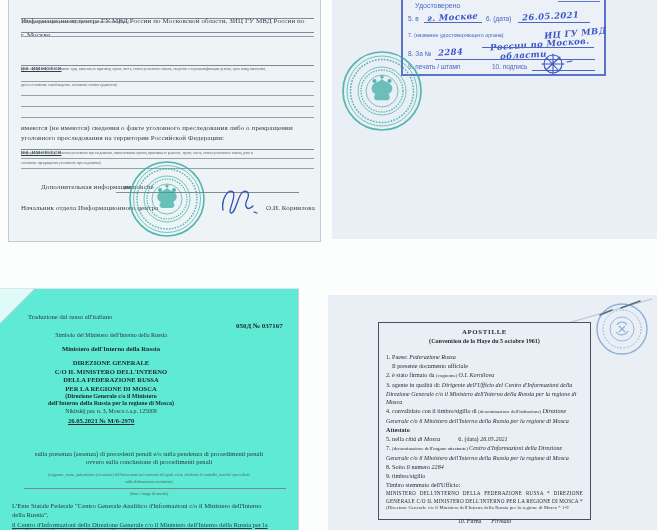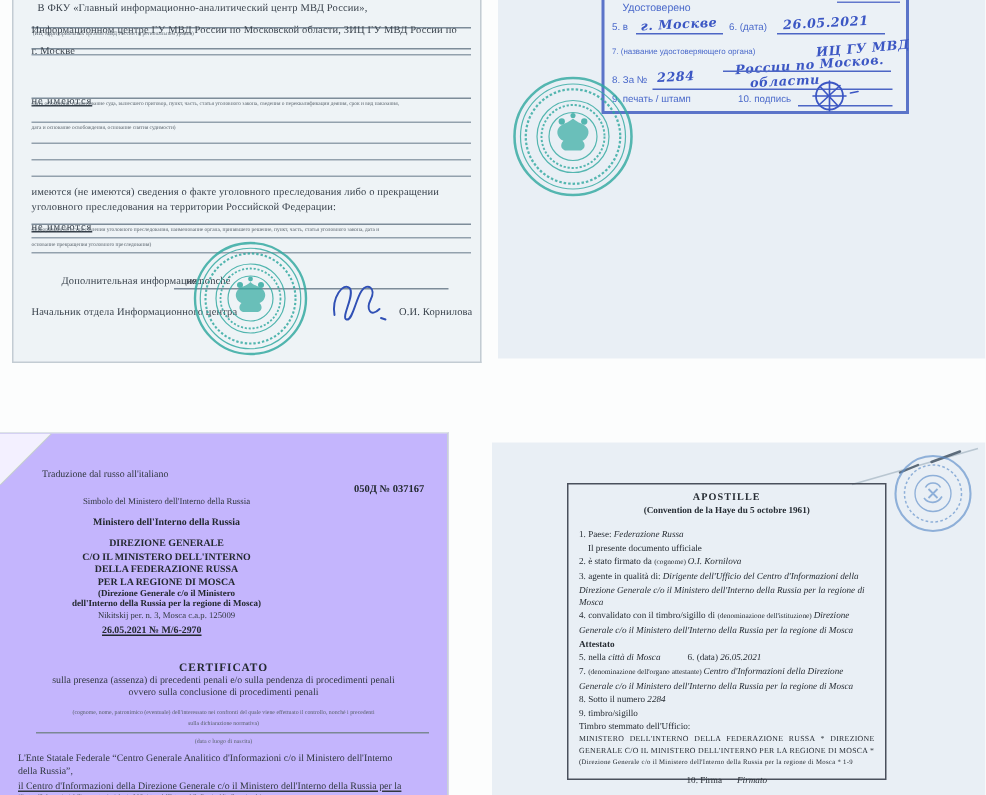--- a/index.html
+++ b/index.html
@@ -17,21 +17,21 @@
   .ans{font-size:7px;color:#343e48;letter-spacing:.6px;text-decoration:underline;}
   
   #page-ver{left:332px;top:0;width:325px;height:239px;background:#e9eff5;}
   .bluebox{position:absolute;border:2px solid #5b74c9;background:rgba(255,255,255,0.12);}
   .bp{font-size:6.5px;color:#4968ca;font-family:"Liberation Sans",sans-serif;white-space:nowrap;}
   .bp-s{font-size:5.3px;color:#4968ca;font-family:"Liberation Sans",sans-serif;white-space:nowrap;}
   .hand{font-family:"DejaVu Serif",serif;font-style:italic;font-weight:bold;color:#3c57c4;
     font-size:8.5px;white-space:nowrap;letter-spacing:.4px;}
   .hline{position:absolute;border-bottom:1px solid #4d66c5;}
   
-  #page-it{left:0;top:288px;width:298px;height:242px;background:#c4b5fd;
+  #page-it{left:0;top:288px;width:298px;height:242px;background:#5eead4;
     border-right:1px solid #c9d1d7;border-top:1px solid #dde3e7;}
   #page-it .t{font-size:6.6px;color:#30373f;white-space:nowrap;}
   #page-it .b{font-weight:bold;color:#23292f;}
   .cblock{position:absolute;left:0;width:222px;text-align:center;}
   .cwide{position:absolute;left:0;width:298px;text-align:center;}
   
   #page-ap{left:328px;top:295px;width:329px;height:235px;background:#e9eff5;}
   .apbox{position:absolute;left:50px;top:27px;width:213px;height:198px;
     border:1px solid #4a505c;padding:5px 7px 0 7px;box-sizing:border-box;}
   .apbox p{margin:0 0 .5px 0;font-size:6.1px;line-height:8.6px;color:#262c33;text-align:left;}
@@ -41,21 +41,20 @@
   .apbox .caps{font-size:5.2px;line-height:7.4px;text-align:justify;letter-spacing:.2px;}
   .apbox .capsfine{font-size:4.5px;line-height:6.8px;}
   svg{display:block;}
 </style>
 </head>
 <body>
 
 <div class="canvas">
 
   <div id="page-ru" class="page">
-    <div class="abs t" style="left:16px;top:1px;">В ФКУ «Главный информационно-аналитический центр МВД России»,</div>
     <div class="abs ansline" style="left:12px;top:9px;width:293px;height:9px;">
       <span class="t">Информационном центре ГУ МВД России по Московской области, ЗИЦ ГУ МВД России по</span></div>
     <div class="abs fine" style="left:13px;top:19.5px;">(ИЦ территориальных органов МВД России на региональном уровне)</div>
     <div class="abs ansline" style="left:12px;top:23px;width:293px;height:9px;">
       <span class="t">г. Москве</span></div>
     <div class="rule" style="left:12px;top:36px;width:293px;"></div>
 
     <div class="abs ansline" style="left:12px;top:56px;width:293px;height:9px;">
       <span class="ans">не имеются</span></div>
     <div class="abs fine" style="left:12px;top:67px;">(дата осуждения, наименование суда, вынесшего приговор, пункт, часть, статья уголовного закона, сведения о переквалификации деяния, срок и вид наказания,</div>
@@ -164,21 +163,20 @@
     <div class="cblock t b" style="top:56px;">Ministero dell'Interno della Russia</div>
     <div class="cblock t b" style="top:70px;">DIREZIONE GENERALE</div>
     <div class="cblock t b" style="top:78.5px;">C/O IL MINISTERO DELL'INTERNO</div>
     <div class="cblock t b" style="top:87px;">DELLA FEDERAZIONE RUSSA</div>
     <div class="cblock t b" style="top:95.5px;">PER LA REGIONE DI MOSCA</div>
     <div class="cblock t b" style="top:104px;font-size:6px;">(Direzione Generale c/o il Ministero</div>
     <div class="cblock t b" style="top:111px;font-size:6px;">dell'Interno della Russia per la regione di Mosca)</div>
     <div class="cblock t" style="top:119px;font-size:5.8px;">Nikitskij per. n. 3, Mosca c.a.p. 125009</div>
     <div class="abs t b" style="left:68px;top:128px;text-decoration:underline;">26.05.2021 № М/6-2970</div>
 
-    <div class="cwide t b" style="top:151px;font-size:7.6px;letter-spacing:.6px;">CERTIFICATO</div>
     <div class="cwide t" style="top:161px;">sulla presenza (assenza) di precedenti penali e/o sulla pendenza di procedimenti penali</div>
     <div class="cwide t" style="top:168.5px;">ovvero sulla conclusione di procedimenti penali</div>
     <div class="cwide" style="top:184px;font-size:3.9px;color:#555e66;">(cognome, nome, patronimico (eventuale) dell'interessato nei confronti del quale viene effettuato il controllo, nonché i precedenti</div>
     <div class="cwide" style="top:190.5px;font-size:3.9px;color:#555e66;">sulla dichiarazione normativa)</div>
     <div class="rule" style="left:24px;top:199px;width:262px;border-top-color:#7b8894;"></div>
     <div class="cwide" style="top:201.5px;font-size:4px;color:#555e66;">(data e luogo di nascita)</div>
 
     <div class="abs t" style="left:12px;top:213px;">L'Ente Statale Federale “Centro Generale Analitico d'Informazioni c/o il Ministero dell'Interno</div>
     <div class="abs t" style="left:12px;top:222px;">della Russia”,</div>
     <div class="abs t" style="left:12px;top:231.5px;text-decoration:underline;">il Centro d'Informazioni della Direzione Generale c/o il Ministero dell'Interno della Russia per la</div>

